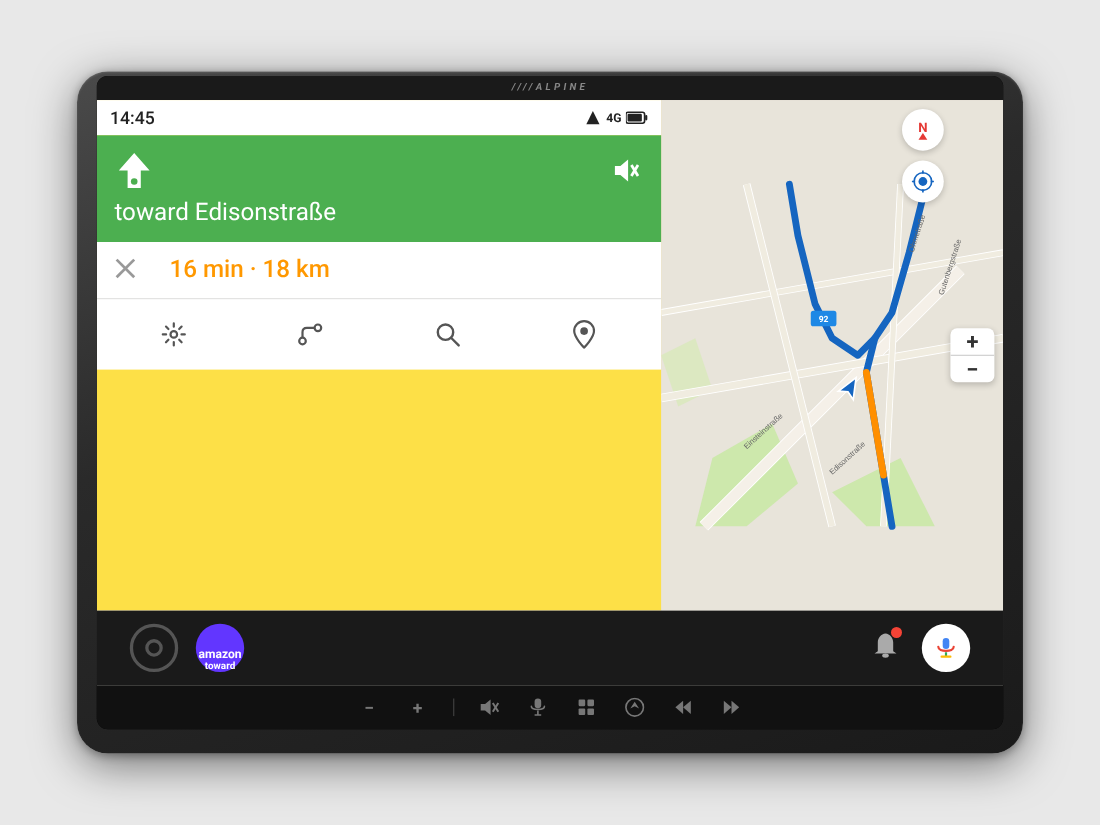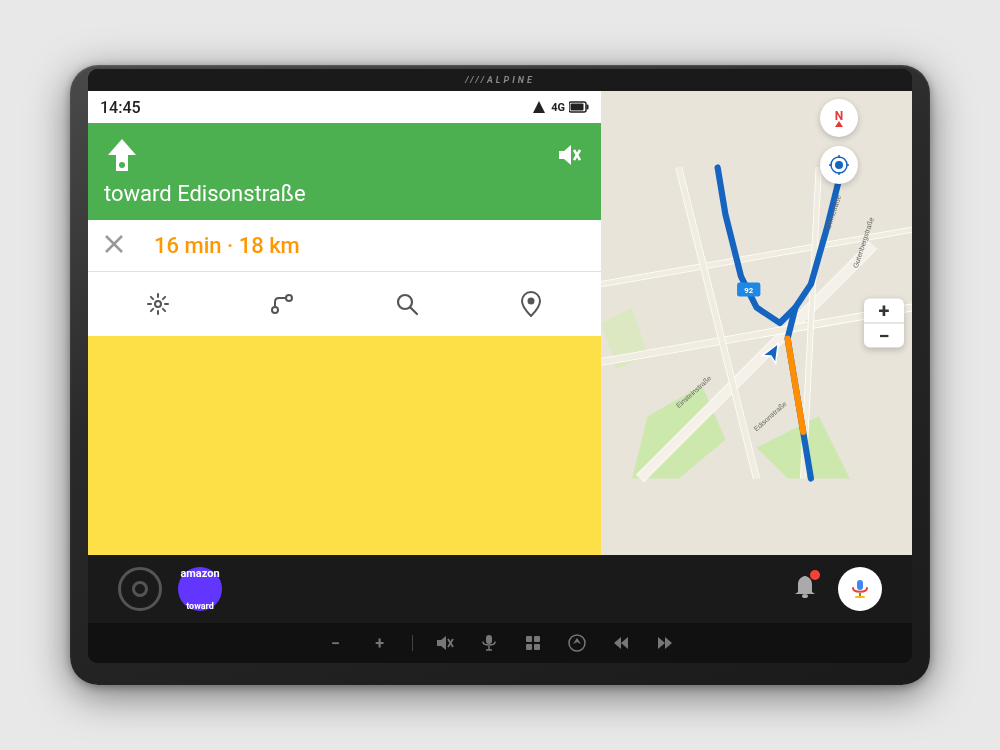--- a/index.html
+++ b/index.html
@@ -336,21 +336,21 @@
       border: 3px solid #555;
     }
 
     .amazon-music-btn {
       width: 44px;
       height: 44px;
       border-radius: 50%;
       background: #6236FF;
       display: flex;
       align-items: center;
-      justify-content: space-between;
+      justify-content: flex-end;
       color: white;
       font-size: 9px;
       font-weight: bold;
       text-align: center;
       flex-direction: column;
       gap: 0;
     }
 
     .amazon-icon {
       font-size: 11px;

